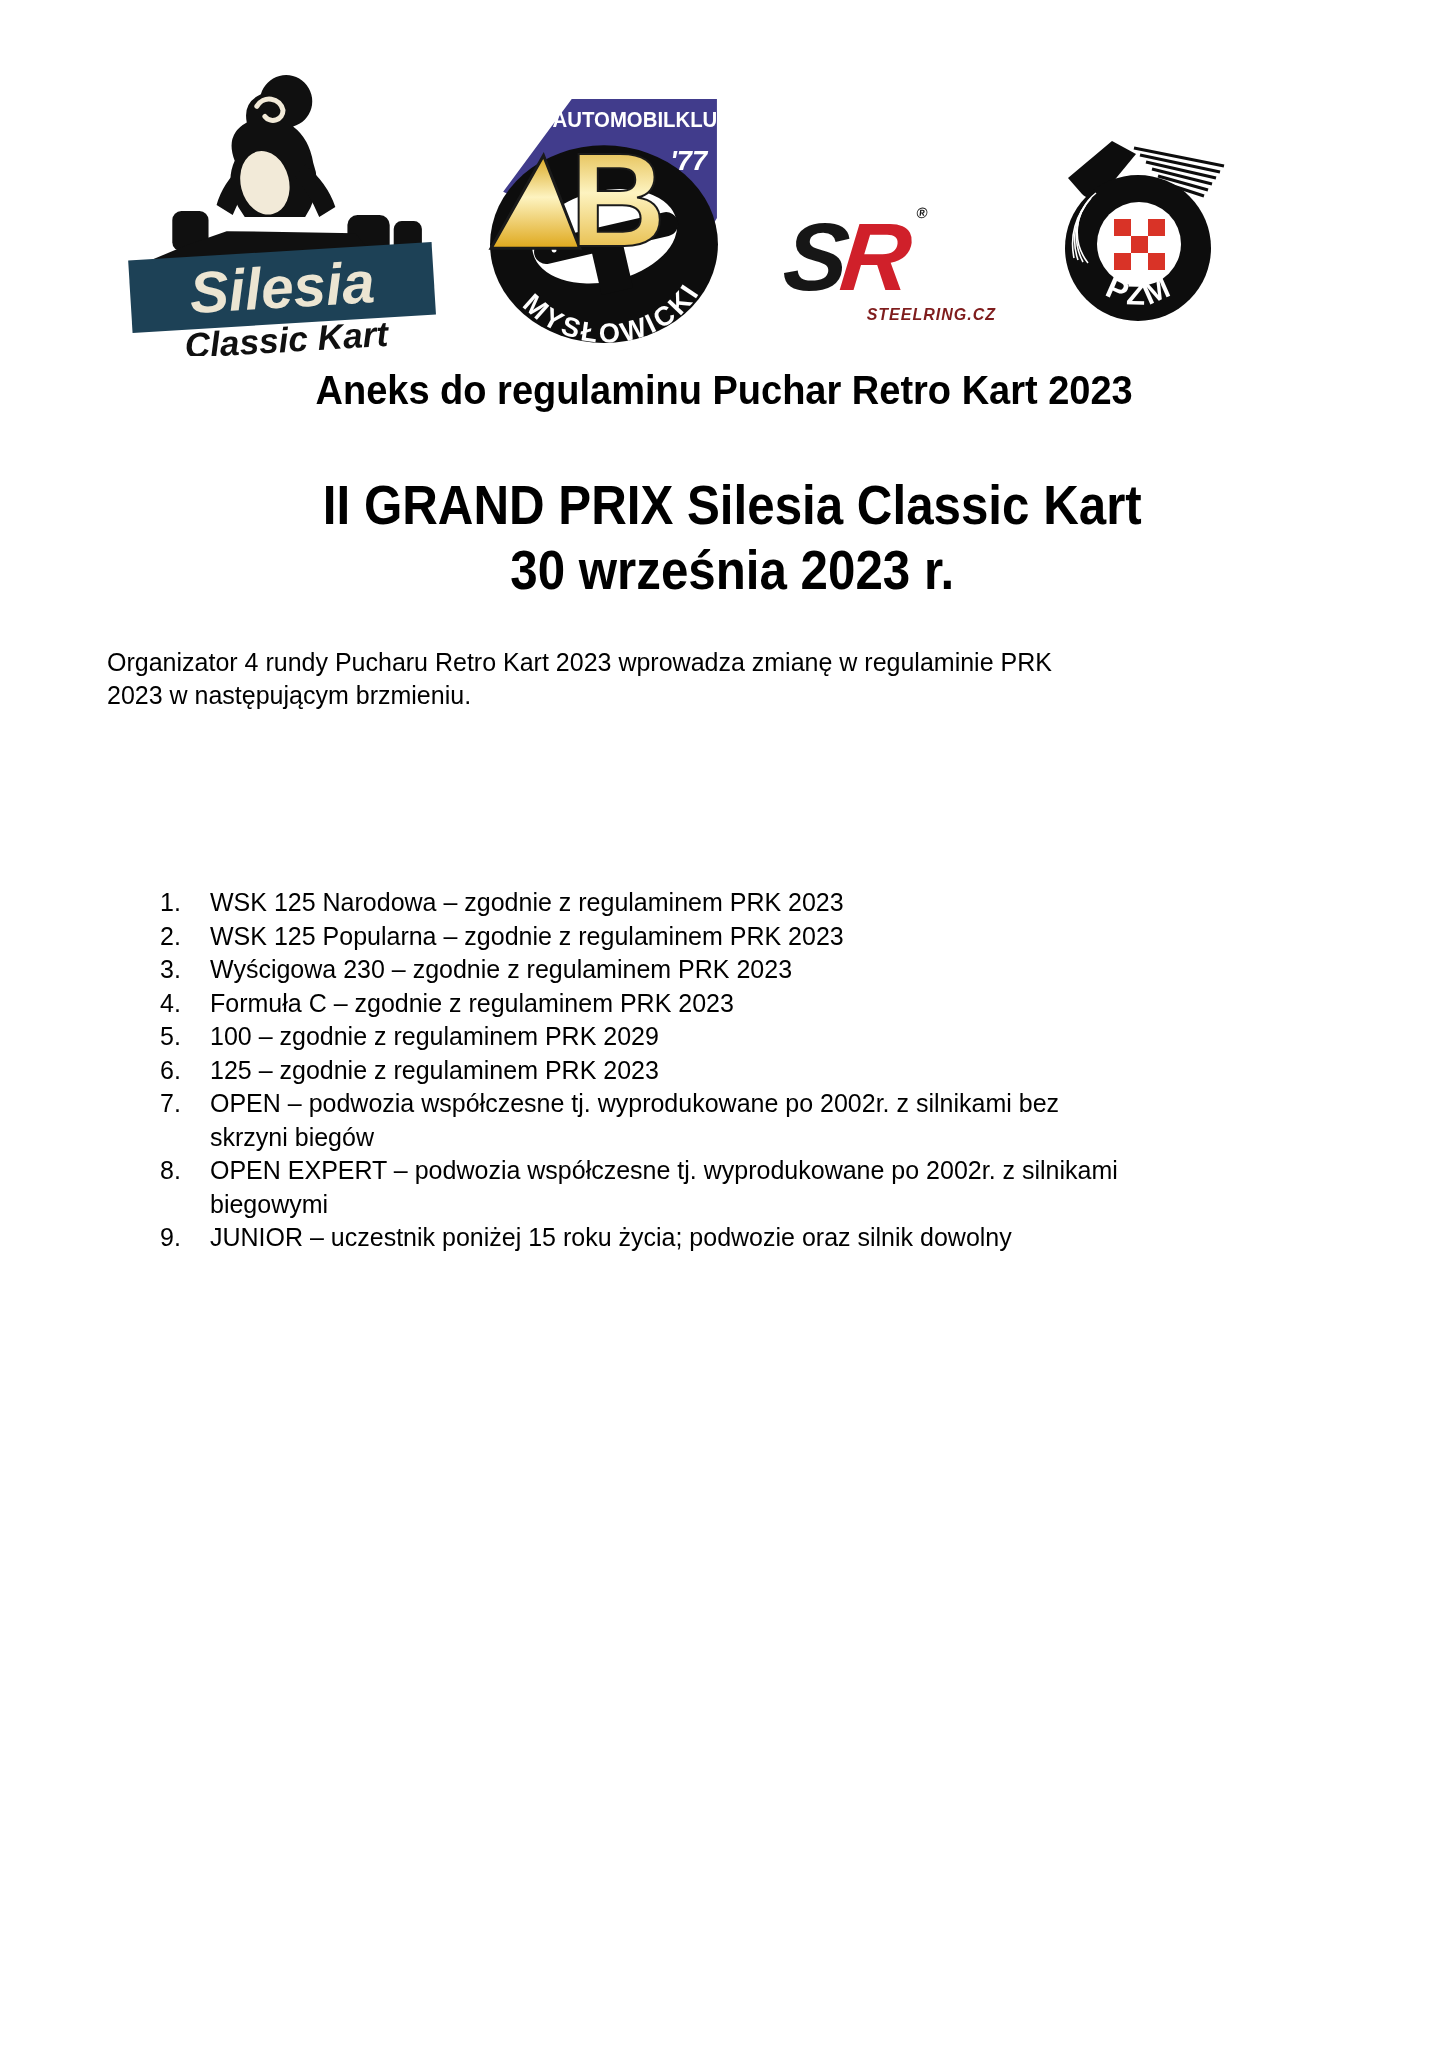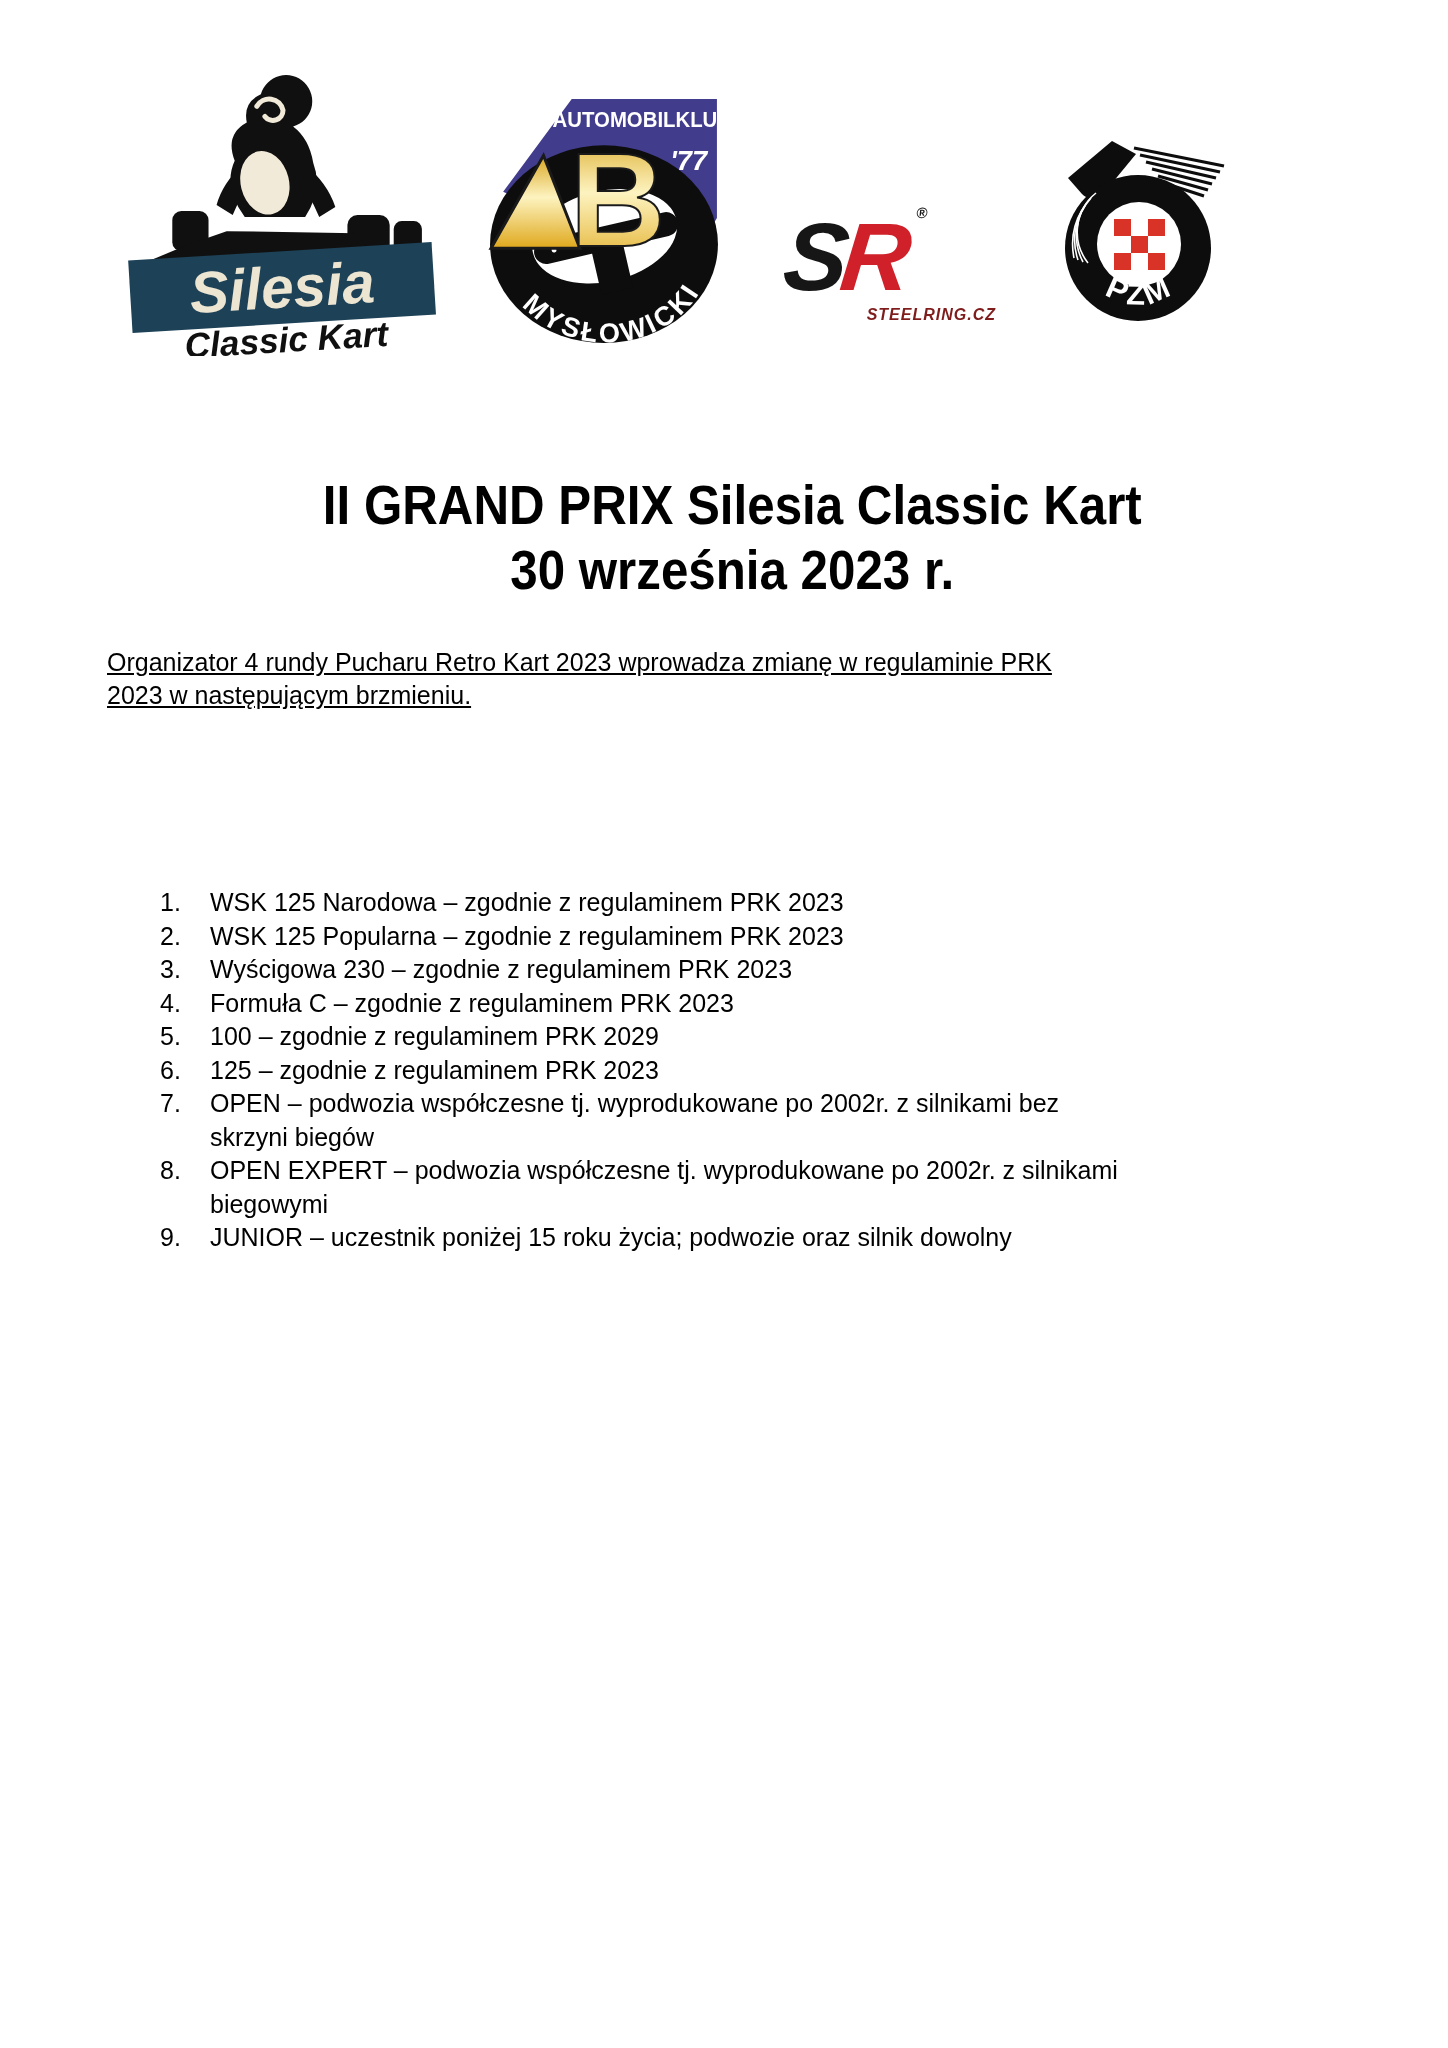--- a/index.html
+++ b/index.html
@@ -40,21 +40,21 @@
   .annex-heading .squeeze { display:inline-block; transform:scaleX(0.95); transform-origin:center; white-space:nowrap; }
   .main-title {
     position:absolute; top:472px; left:0; width:1448px;
     text-align:center; font-weight:bold; font-size:56px; line-height:65px;padding-left:16px;
   }
   .main-title .squeeze { display:inline-block; transform:scaleX(0.88); transform-origin:center; white-space:nowrap; }
 
   
   .para {
     position:absolute; left:107px; width:1270px;
-    font-size:25px; line-height:33px; white-space:pre-line;text-decoration:underline;
+    font-size:25px; line-height:33px; white-space:pre-line;
   }
   .para-intro   { top:646px; }
   .para-classes { top:786px; }
 
   .class-list {
     position:absolute; top:886px; left:107px; width:1280px;
     list-style:none; font-size:25px; line-height:33.5px;
   }
   .class-list li {
     display:grid; grid-template-columns:38px 1fr; column-gap:12px;
@@ -181,20 +181,23 @@
         <rect x="86" y="121" width="17" height="17"></rect>
       </g>
 
       <path id="pzmArc" d="M 32,152 A 58,58 0 0 0 122,150" fill="none"></path>
       <text font-size="31" font-weight="bold" fill="#ffffff" letter-spacing="3">
         <textPath href="#pzmArc" startOffset="50%" text-anchor="middle">PZM</textPath>
       </text>
     </svg>
   </div>
 
+  <h2 class="annex-heading">
+    <span class="squeeze">Aneks do regulaminu Puchar Retro Kart 2023</span>
+  </h2>
 
   <h1 class="main-title">
     <span class="squeeze">II GRAND PRIX Silesia Classic Kart</span><br>
     <span class="squeeze">30 września 2023 r.</span>
   </h1>
 
   <p class="para para-intro">Organizator 4 rundy Pucharu Retro Kart 2023 wprowadza zmianę w regulaminie PRK
 2023 w następującym brzmieniu.</p>
 
 

